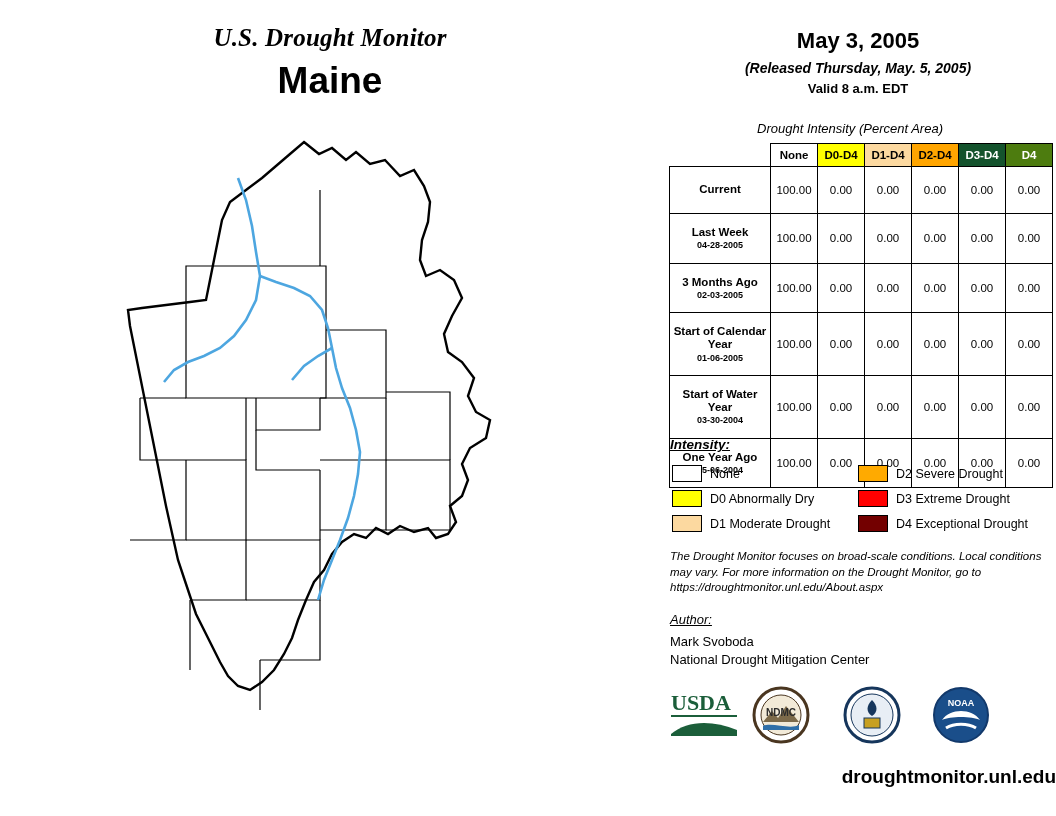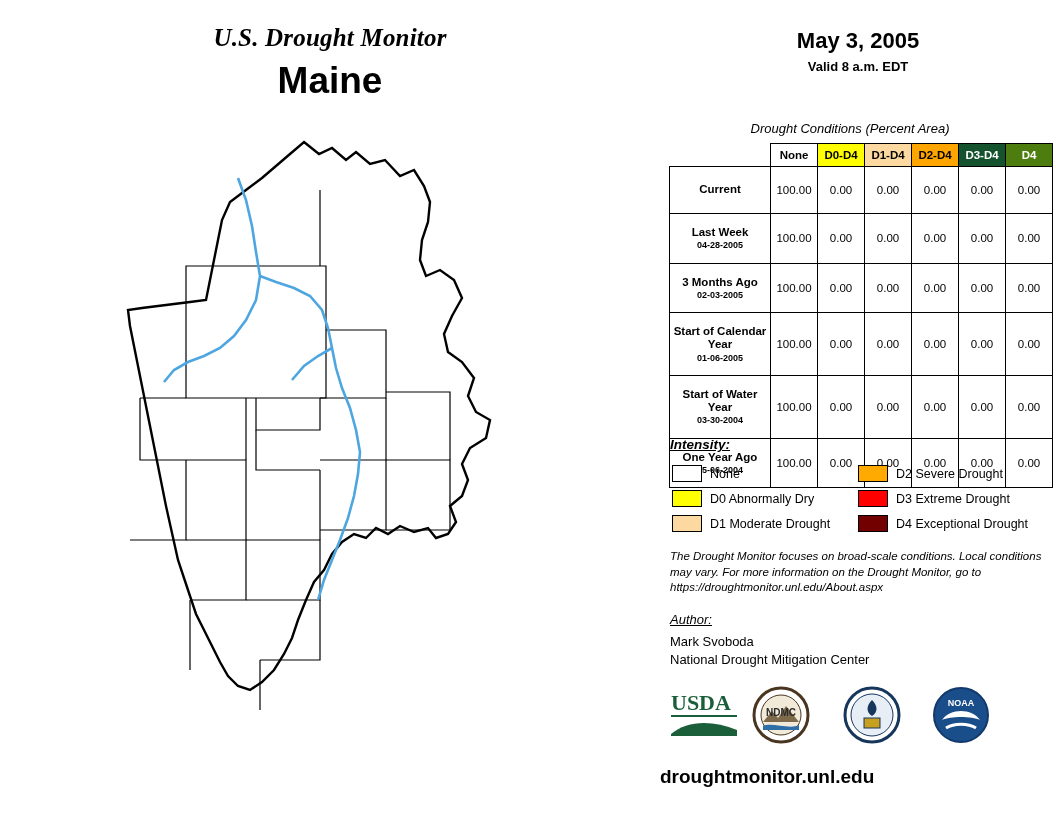--- a/index.html
+++ b/index.html
@@ -215,21 +215,21 @@
   #logo-usda { left: 9px; }
   #logo-ndmc { left: 90px; }
   #logo-usda-seal { left: 182px; }
   #logo-noaa { left: 272px; }
 
   #website {
     position: absolute;
     left: 0;
     top: 766px;
     width: 396px;
-    text-align: left;
+    text-align: right;
     font-size: 19px;
     font-weight: bold;
     font-family: "Liberation Sans", sans-serif;
   }
 </style>
 </head>
 <body>
 
 <div id="left-panel">
 
@@ -286,24 +286,25 @@
         <path d="M262,218 L248,226 L234,236 L222,250"></path>
       </g>
     </svg>
   </div>
 </div>
 
 <div id="right-panel">
 
   <div id="date-block">
     <div id="date-main">May 3, 2005</div>
+    <div id="date-released">(Released Thursday, May. 5, 2005)</div>
     <div id="date-valid">Valid 8 a.m. EDT</div>
   </div>
 
-  <div id="table-caption">Drought Conditions (Percent Area)</div>
+  <div id="table-caption">Drought Intensity (Percent Area)</div>
 
   <table id="drought-table">
     <thead>
       <tr>
         <th class="blank-head"></th>
         <th style="background:#ffffff;color:#000000;">None</th>
         <th style="background:#ffff00;color:#000000;">D0-D4</th>
         <th style="background:#fcd9a0;color:#000000;">D1-D4</th>
         <th style="background:#ffa500;color:#000000;">D2-D4</th>
         <th style="background:#14532d;color:#ffffff;">D3-D4</th>

